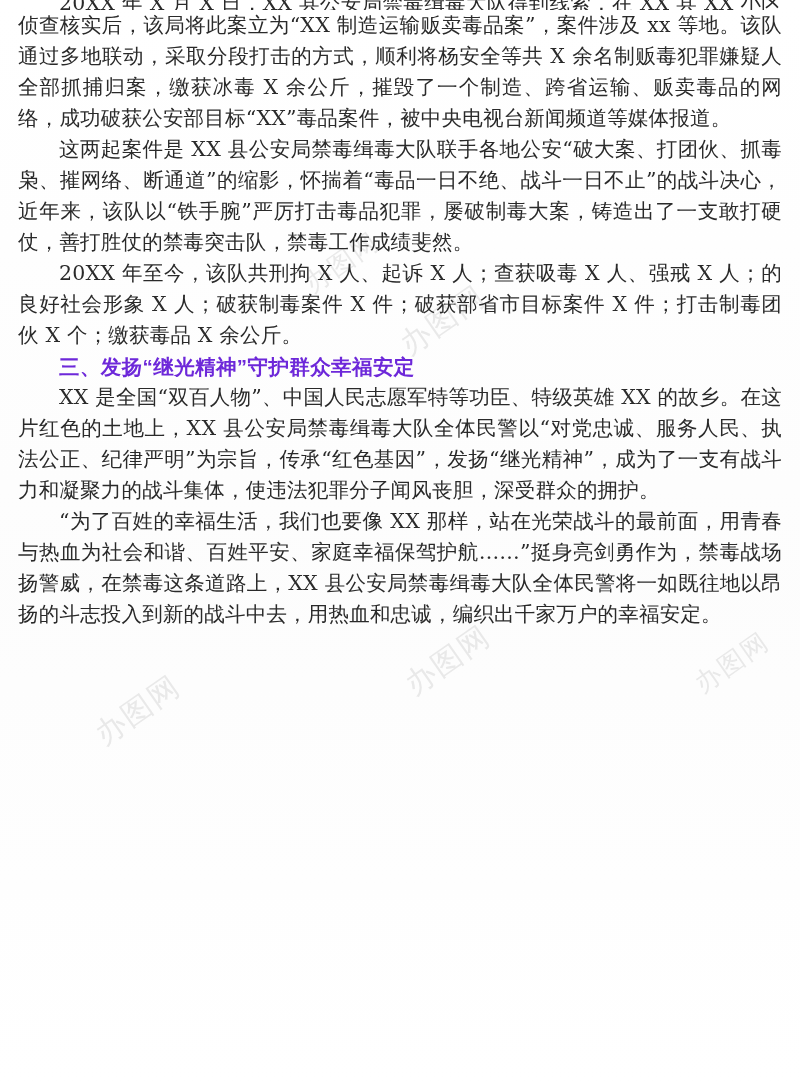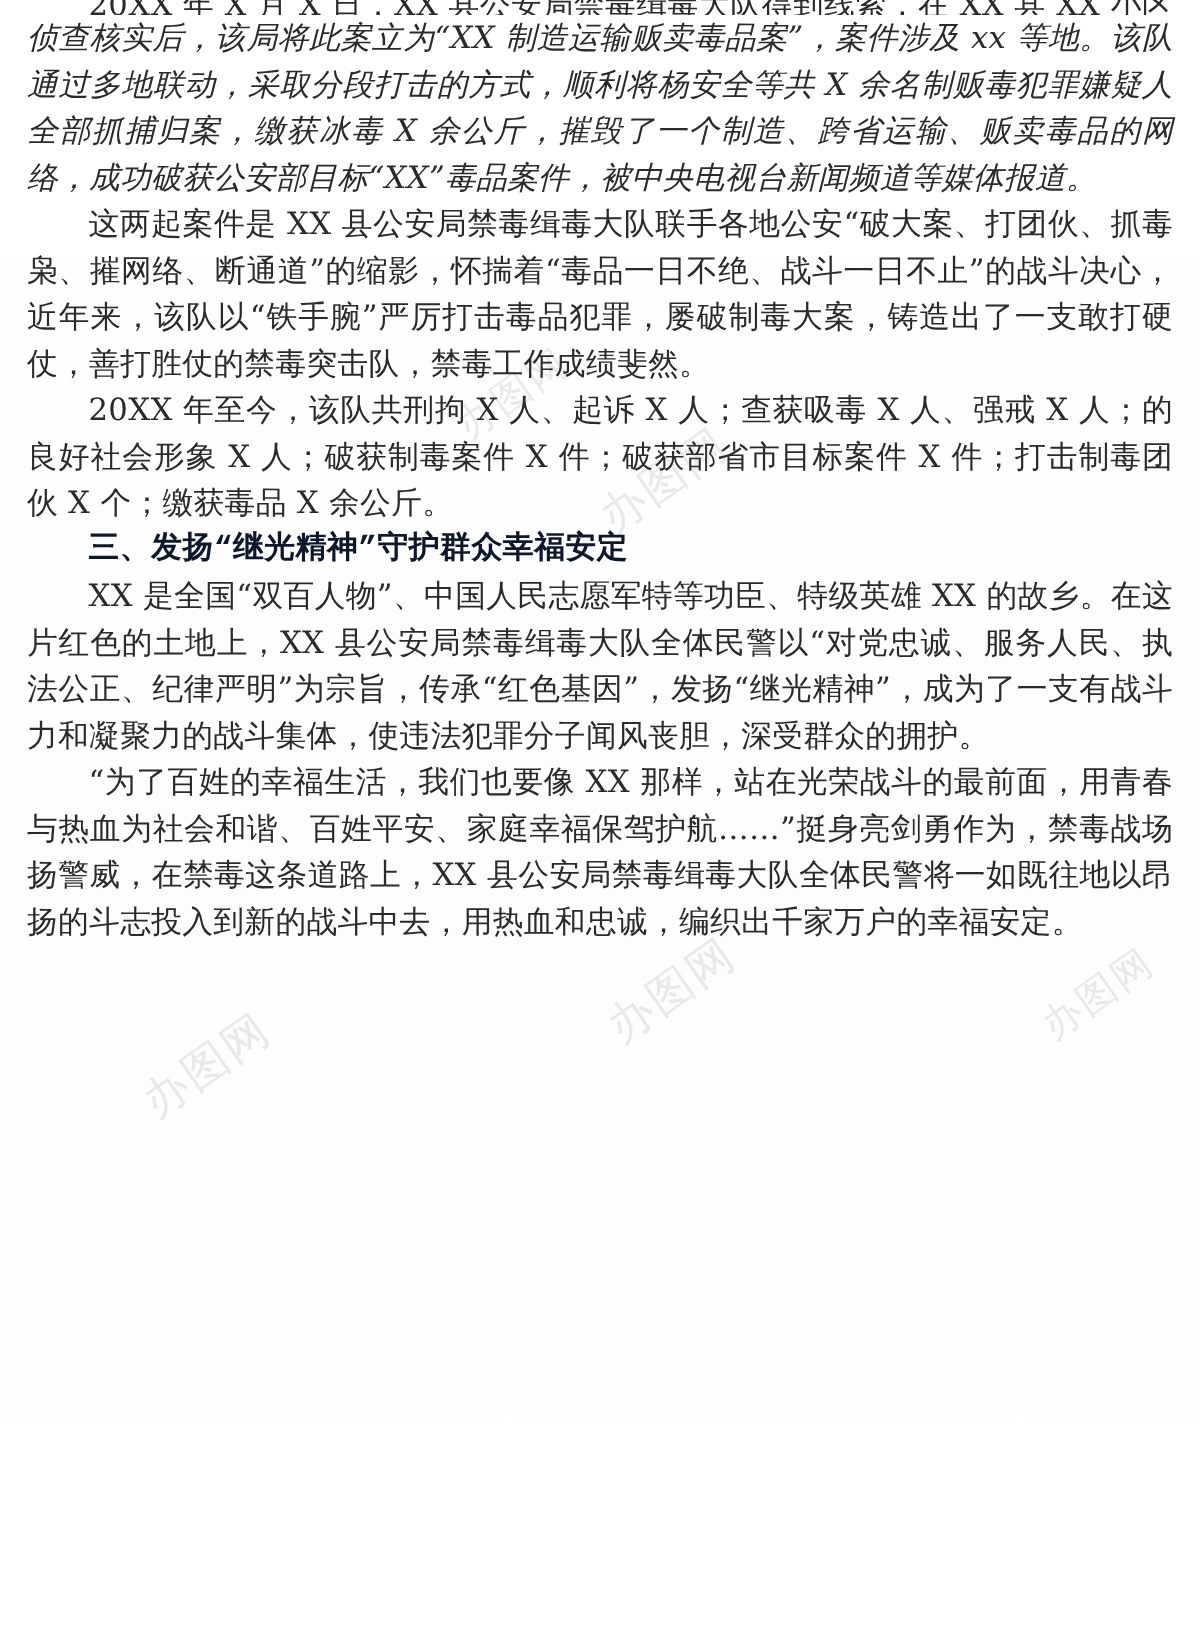--- a/index.html
+++ b/index.html
@@ -73,33 +73,33 @@
     line-height: 31px;
     color: #2a2a2a;
     text-align: justify;
     text-align-last: left;
     text-justify: inter-character;
     text-indent: 41px;
     letter-spacing: 0.2px;
     font-family: "DejaVu Serif", "Liberation Serif", serif;
   }
 
-  .para.no-indent { text-indent: 0; font-style: italic; }
+  .para.no-indent { text-indent: 0; }
 
   .heading {
     margin: 0;
     padding: 0;
     font-size: 20.5px;
     line-height: 31px;
-    color: #0f172a;
+    color: #6d28d9;
     font-weight: 700;
     text-indent: 41px;
     text-align: left;
     letter-spacing: 0.4px;
-    font-family: Liberation Mono, monospace;
+    font-family: Liberation Sans, sans-serif;
   }
 
   
   .para, .heading {
     -webkit-font-smoothing: antialiased;
     text-rendering: optimizeLegibility;
   }
 
   
   .clipped-top {

